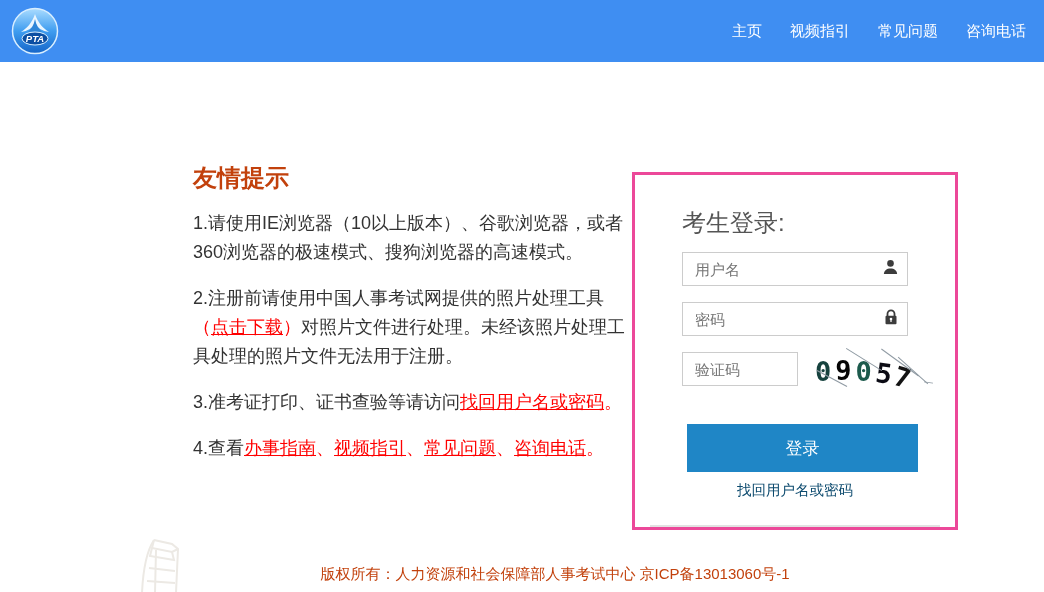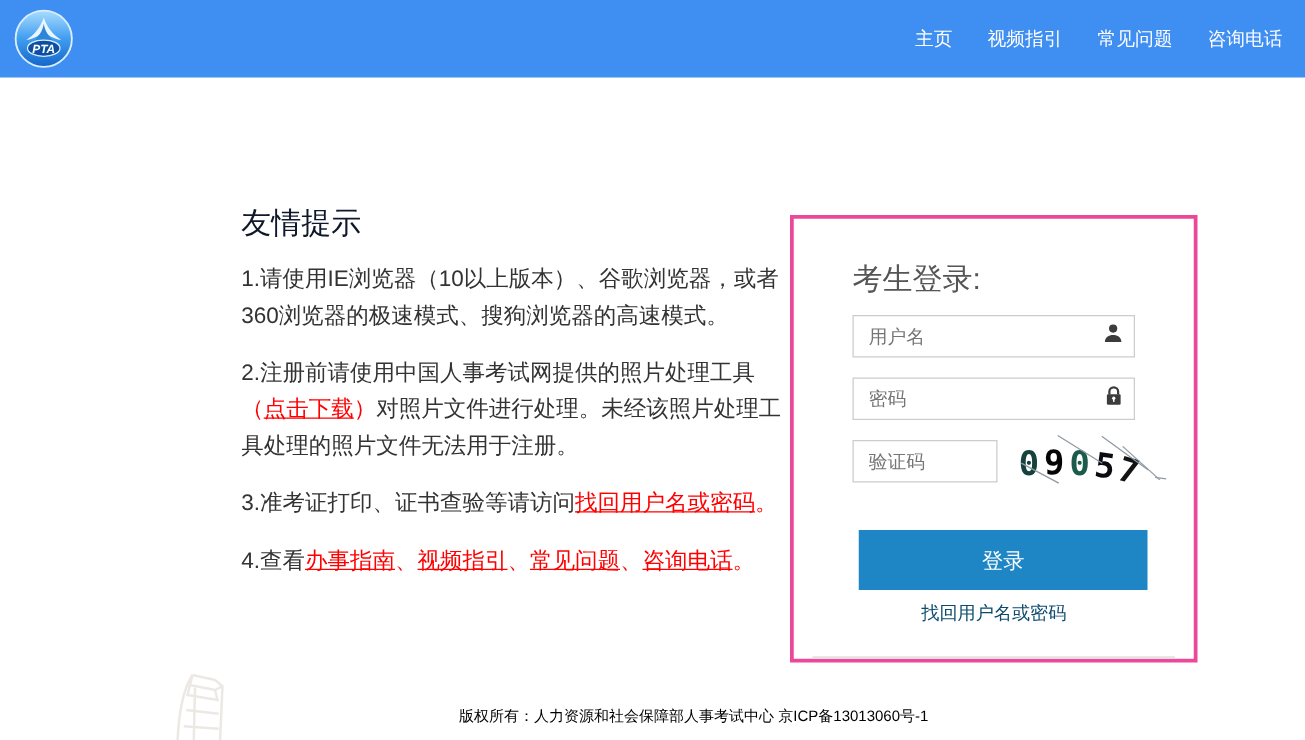--- a/index.html
+++ b/index.html
@@ -16,21 +16,21 @@
   }
   .logo { width: 48px; height: 48px; margin-left: 11px; flex: 0 0 auto; }
   .titles { margin-left: 5px; color: #fff; }
   .title-zh { font-size: 27px; font-weight: bold; line-height: 30px; letter-spacing: 1px; }
   .title-en { font-size: 11.5px; font-weight: bold; margin-top: 3px; letter-spacing: 0.2px; }
   .nav { margin-left: auto; margin-right: 18px; display: flex; gap: 28px; white-space: nowrap; }
   .nav a { color: #fff; font-size: 15px; text-decoration: none; cursor: pointer; }
 
   
   .tips { position: absolute; left: 193px; top: 162px; width: 442px; color: #333; }
-  .tips h2 { font-size: 24px; font-weight: normal; color: #0f172a; margin: 0 0 15px 0; }
+  .tips h2 { font-size: 24px; font-weight: bold; color: #c2410c; margin: 0 0 15px 0; }
   .tips p { font-size: 18px; line-height: 29px; margin: 0 0 17px 0; }
   .red { color: #ff0000; }
   .red-link { color: #ff0000; text-decoration: underline; cursor: pointer; }
 
   
   .panel {
     position: absolute; left: 632px; top: 172px; width: 326px; height: 358px;
     background: #fff; border: 3px solid #ec4899; padding: 32px 47px 0;
   }
   .panel::after {
@@ -76,21 +76,21 @@
     font-family: "Liberation Sans", "DejaVu Sans", sans-serif;
   }
   .forgot {
     display: block; text-align: center; margin-top: 9px;
     color: #0c4a6e; font-size: 14.5px; text-decoration: none; cursor: pointer;
   }
 
   
   .footer {
     position: absolute; left: 0; right: 0; top: 565px; text-align: center;
-    color: #000000; font-size: 12px; padding-left: 66px;
+    color: #c2410c; font-size: 15px; padding-left: 66px;
   }
   .building { position: absolute; left: 126px; top: 537px; }
 </style>
 </head>
 <body>
 
 <header class="header">
   <div class="logo">
     <svg width="48" height="48" viewBox="0 0 48 48">
       <defs>

